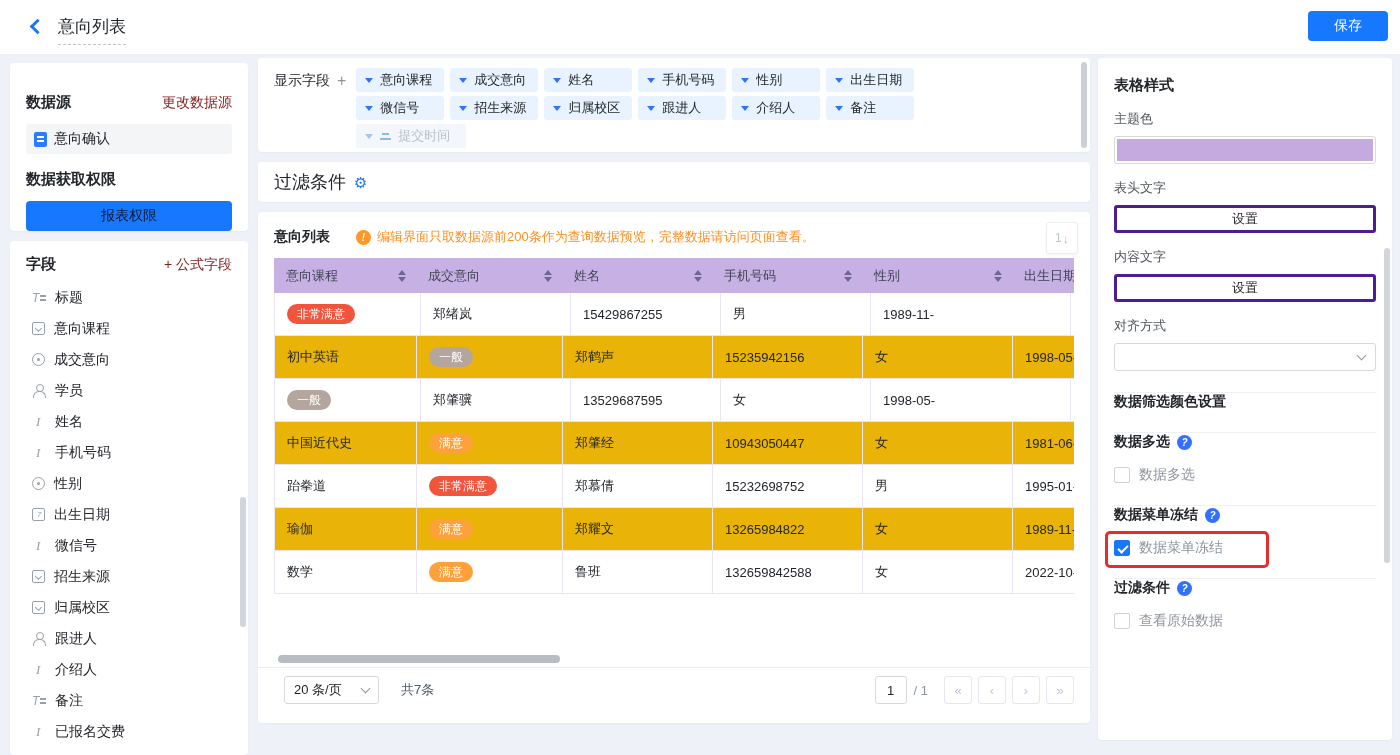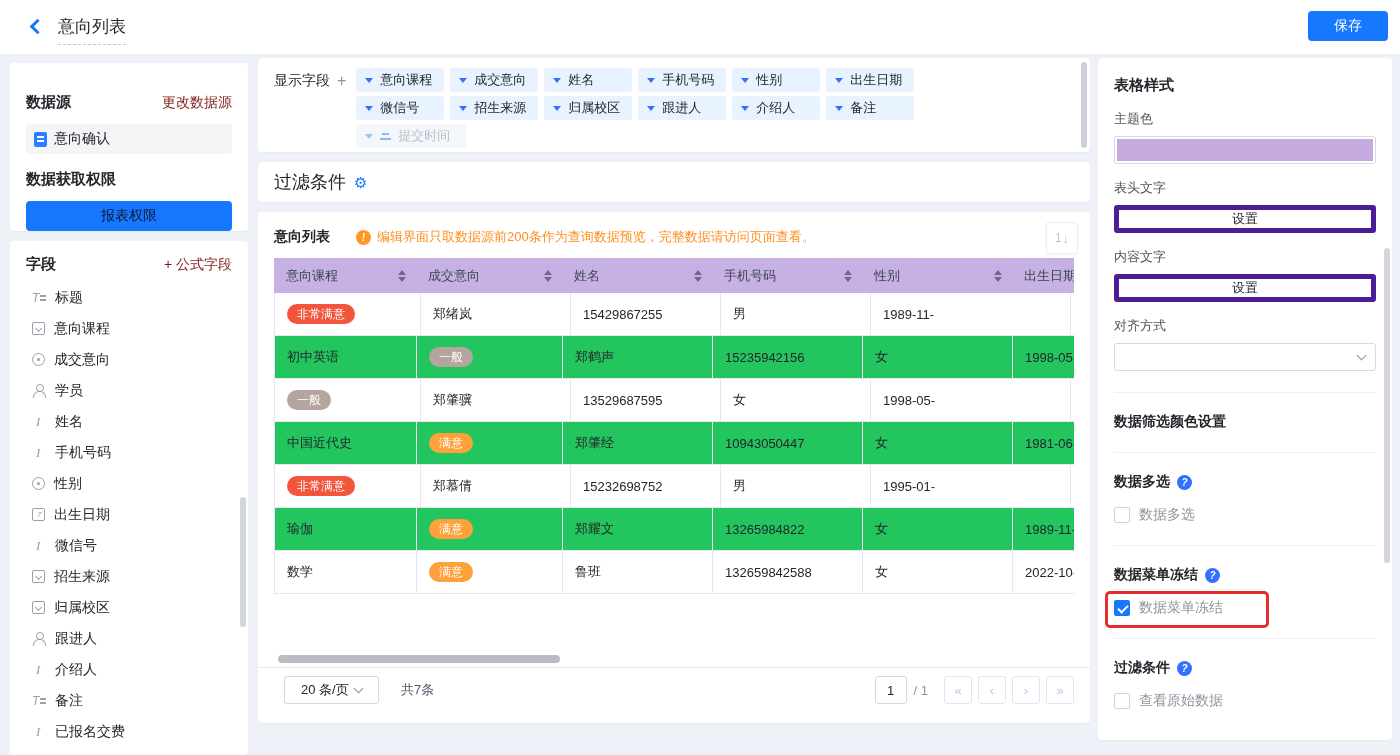--- a/index.html
+++ b/index.html
@@ -76,49 +76,49 @@
   .tbl{margin:6px 16px 0;width:800px;overflow:hidden}
   .thead{display:flex;height:35px;background:#c7b1e4}
   .th{display:flex;align-items:center;justify-content:space-between;padding:0 10px 0 12px;font-size:13px;color:#3f4254;height:100%;flex:none;cursor:pointer}
   .c0{width:142px}.c1{width:146px}.c2{width:150px}.c3{width:150px}.c4{width:150px}.c5{width:200px}
   .sorter{display:flex;flex-direction:column;gap:2px}
   .sorter i{display:block;width:0;height:0;border-left:4px solid transparent;border-right:4px solid transparent}
   .sorter .up{border-bottom:5px solid #6f6690}
   .sorter .down{border-top:5px solid #6f6690}
   .tbody{border-left:1px solid #eae4f6}
   .tr{display:flex;height:43px;background:#fff;border-bottom:1px solid #eae4f6}
-  .tr.alt{background:#22c55e}
+  .tr.alt{background:#eab308}
   .td{padding:0 12px;font-size:13px;color:#23262b;flex:none;display:flex;align-items:center;height:100%;border-right:1px solid #eae4f6;overflow:hidden;white-space:nowrap}
   .badge{padding:4px 10px;border-radius:12px;color:#fff;font-size:12px;line-height:1}
   .badge.very_satisfied{background:#f2543c}
   .badge.satisfied{background:#ffa13a}
   .badge.normal{background:#b4a69e}
 
   .hthumb{position:absolute;left:20px;top:443px;width:282px;height:8px;background:#b9bcc2;border-radius:4px;cursor:pointer}
   .pg-divider{position:absolute;left:0;top:455px;width:832px;border-top:1px solid #ececf0}
   .pager{position:absolute;left:0;top:456px;width:832px;height:44px;display:flex;align-items:center;padding:0 16px}
-  .psize{width:95px;height:28px;border:1px solid #d9d9d9;border-radius:3px;display:flex;align-items:center;justify-content:space-between;padding:0 16px;font-size:13px;margin-left:10px;cursor:pointer;background:#fff}
+  .psize{width:95px;height:28px;border:1px solid #d9d9d9;border-radius:3px;display:flex;align-items:center;justify-content:space-between;padding:0 9px;font-size:13px;margin-left:10px;cursor:pointer;background:#fff}
   .chev-down{width:7px;height:7px;border-left:1.5px solid #8f959e;border-bottom:1.5px solid #8f959e;transform:rotate(-45deg);margin-top:-3px;flex:none}
   .total{margin-left:22px;font-size:13px;color:#4e5969}
   .pager-right{margin-left:auto;display:flex;align-items:center}
   .pinput{width:32px;height:28px;border:1px solid #d9d9d9;border-radius:3px;font-size:13px;display:flex;align-items:center;justify-content:center;background:#fff}
   .ptotal{color:#8f959e;font-size:13px;margin:0 10px 0 7px}
   .nav-btn{width:28px;height:28px;border:1px solid #e7e3f0;border-radius:3px;background:#fff;color:#cabcea;font-size:13px;display:flex;align-items:center;justify-content:center;margin-left:6px;cursor:pointer}
   .mid-thumb{position:absolute;left:1081px;top:62px;width:6px;height:86px;background:#ccd0d6;border-radius:3px;z-index:2}
 
   
   .style-card{left:1098px;top:58px;width:294px;height:682px;padding:0 16px;overflow:hidden}
   .sp-h{font-size:15px;font-weight:bold;margin-top:18px}
   .sp-label{font-size:13px;color:#51565d;margin-top:15px}
   .swatch{margin-top:8px;height:28px;border:1px solid #d9d9d9;border-radius:3px;padding:2px;background:#fff;cursor:pointer}
   .swatch-fill{width:100%;height:100%;background:#c5aae0}
-  .setting-btn{margin-top:8px;width:100%;height:28px;border:5px solid #4c1d95;border-radius:3px;background:#fff;font-size:13px;color:#23262b;cursor:pointer}
+  .setting-btn{margin-top:8px;width:100%;height:28px;border:3px solid #4c1d95;border-radius:3px;background:#fff;font-size:13px;color:#23262b;cursor:pointer}
   .sel{margin-top:8px;width:100%;height:28px;border:1px solid #d9d9d9;border-radius:3px;display:flex;align-items:center;justify-content:flex-end;padding:0 10px;background:#fff;cursor:pointer}
   .sp-divider{margin-top:21px;border-top:1px solid #eef0f3}
-  .h14{font-size:14px;font-weight:bold;display:flex;align-items:center;margin-top:20px}
+  .h14{font-size:14px;font-weight:bold;display:flex;align-items:center;}
   .qicon{width:15px;height:15px;border-radius:50%;background:#3370ff;color:#fff;font-size:10px;display:inline-flex;align-items:center;justify-content:center;margin-left:7px;font-weight:bold;flex:none}
   .blue-btn{margin-top:10px;width:100%;height:30px;border:none;border-radius:3px;background:#1677ff;color:#fff;font-size:14px;cursor:pointer}
   .cb-row{display:flex;align-items:center;gap:9px;font-size:14px;color:#8f959e;margin-top:15px}
   .cb{width:16px;height:16px;border:1px solid #d0d3d6;border-radius:2px;background:#fff;flex:none;cursor:pointer;position:relative}
   .cb.checked{background:#1677ff;border-color:#1677ff}
   .cb.checked::after{content:"";position:absolute;left:5px;top:1.5px;width:4px;height:8px;border-right:2px solid #fff;border-bottom:2px solid #fff;transform:rotate(45deg)}
   .freeze-wrap{position:relative}
   .red-box{position:absolute;left:-9px;top:-8px;width:164px;height:37px;border:3px solid #e62c2c;border-radius:5px;pointer-events:none}
   .right-thumb{right:2px;top:190px;height:315px}
 </style>
@@ -376,20 +376,21 @@
           <div class="td c0">中国近代史</div>
           <div class="td c1">
             <span class="badge satisfied">满意</span>
           </div>
           <div class="td c2">郑肇经</div>
           <div class="td c3">10943050447</div>
           <div class="td c4">女</div>
           <div class="td c5">1981-06-</div>
         </div>
         <div class="tr">
+          <div class="td c0">跆拳道</div>
           <div class="td c1">
             <span class="badge very_satisfied">非常满意</span>
           </div>
           <div class="td c2">郑慕倩</div>
           <div class="td c3">15232698752</div>
           <div class="td c4">男</div>
           <div class="td c5">1995-01-</div>
         </div>
         <div class="tr alt">
           <div class="td c0">瑜伽</div>

